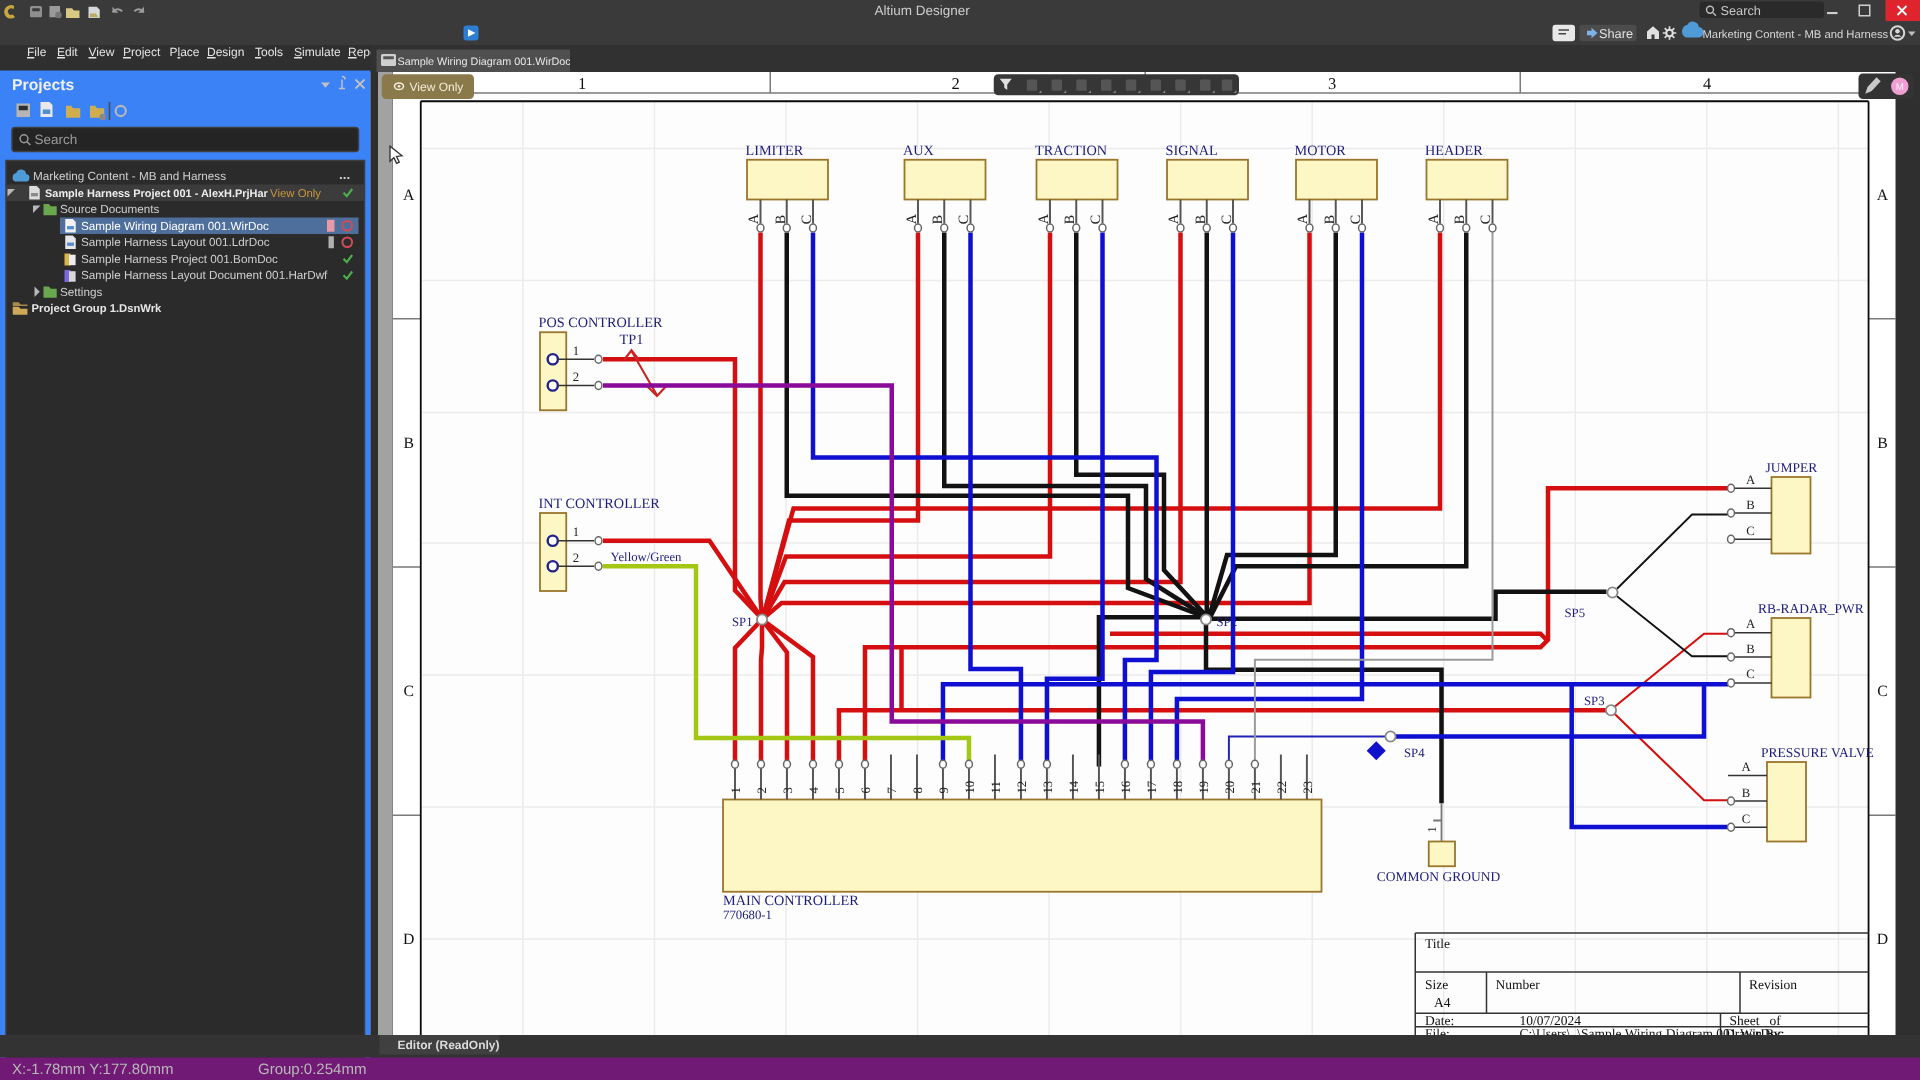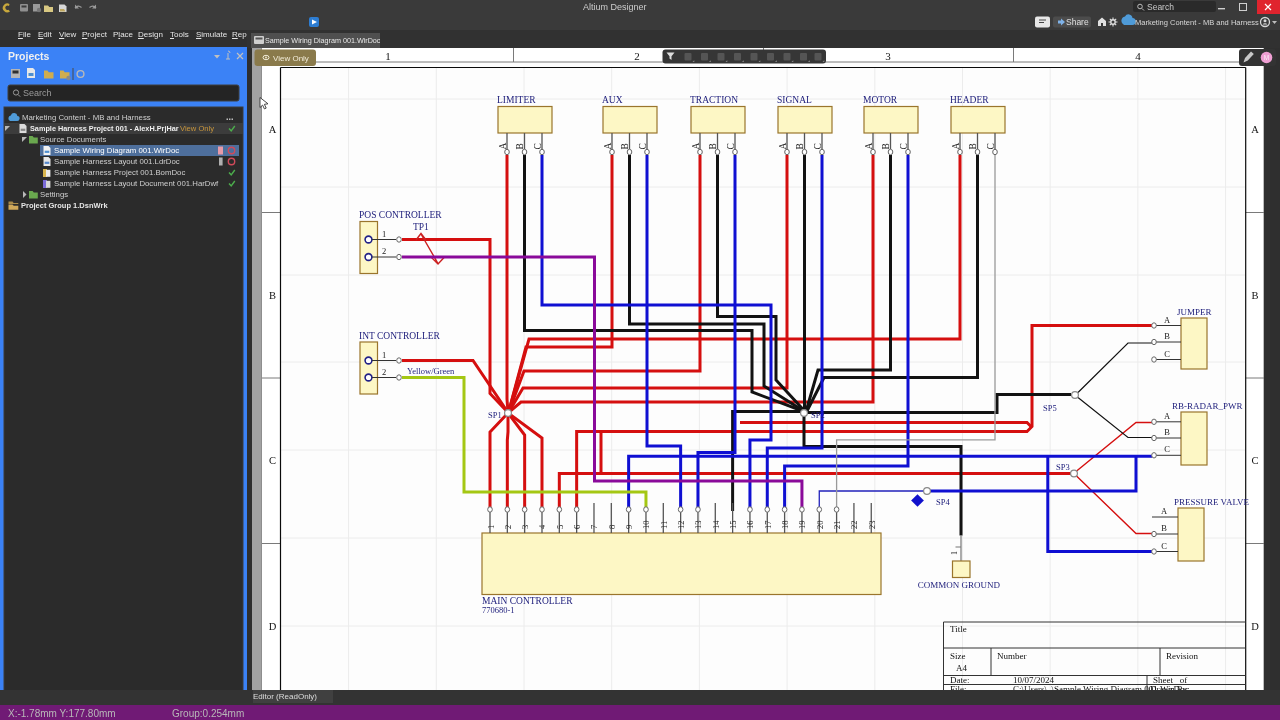--- a/index.html
+++ b/index.html
@@ -4,21 +4,21 @@
 body{width:1280px;height:720px;overflow:hidden;font-family:"Liberation Sans",sans-serif;background:#2f2f2f;}
 #app{position:relative;width:1280px;height:643px;}
 .abs{position:absolute;}
 .titlebar{left:0;top:0;width:1280px;height:14px;background:#3a3a3a;}
 .menubar{left:0;top:14px;width:1280px;height:16px;background:#3a3a3a;}
 .menubar > span{color:#e4e4e4;font-size:8px;margin:12px;position:absolute;top:4px;}
 .panel{left:0;top:47px;width:247px;height:660px;background:#3b82f6;}
 .tabbar{left:247px;top:30px;width:1033px;height:18px;background:#313131;}
 .tab{position:absolute;left:4px;top:3px;width:129px;height:15px;background:#4f4f4f;color:#e8e8e8;font-size:7.2px;line-height:15px;padding-left:14px;white-space:nowrap;overflow:hidden;}
 .bottom1{left:0;top:690px;width:1280px;height:15px;background:#333333;}
-.badge{position:absolute;left:253px;top:0px;width:80px;height:13px;background:#404040;color:#dcdcdc;font-size:8px;font-weight:normal;line-height:13px;text-align:left;}
+.badge{position:absolute;left:253px;top:0px;width:80px;height:13px;background:#404040;color:#dcdcdc;font-size:8px;font-weight:bold;line-height:13px;text-align:right;}
 .bottom2{left:0;top:705px;width:1280px;height:15px;background:#701a75;color:#b8b8b8;font-size:10px;}
 .u{text-decoration:underline;}
 </style></head><body>
 <div id="app">
 <div class="abs titlebar">
  <svg width="1280" height="14" style="position:absolute;left:0;top:0">
   <path d="M9.5,4 a4.5,4.5 0 1 0 0.5,7.5 l-1.5,-1.8 a2.2,2.2 0 1 1 0.5,-3.6 z" fill="#c8a83c"></path>
   <rect x="20" y="4" width="8" height="7.5" rx="1" fill="#8f8f8f"></rect>
         <rect x="21.5" y="5.5" width="5" height="2" fill="#3a3a3a"></rect>
   <rect x="33" y="4" width="7" height="7.5" fill="#9a9a9a"></rect>

